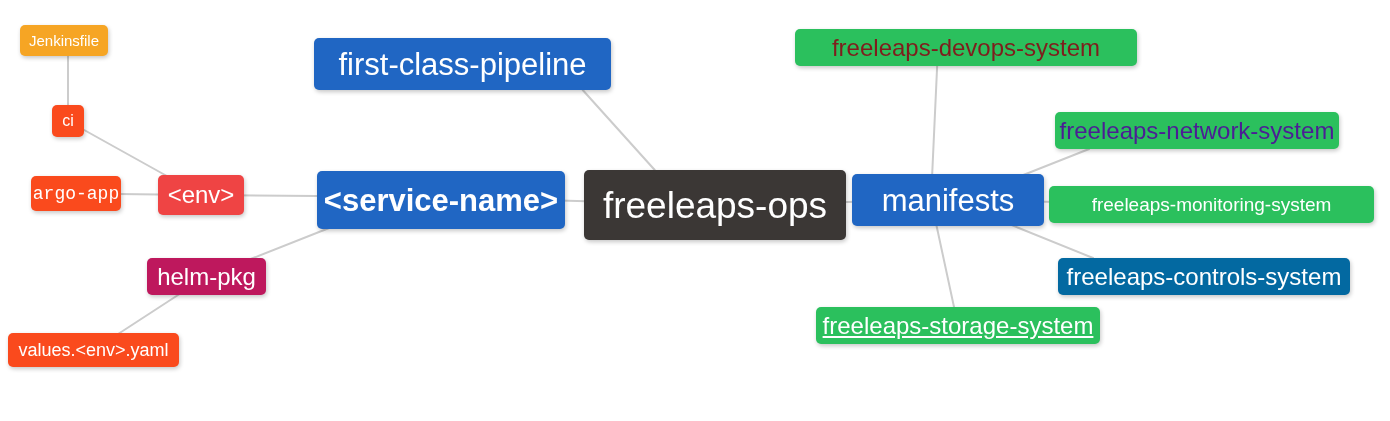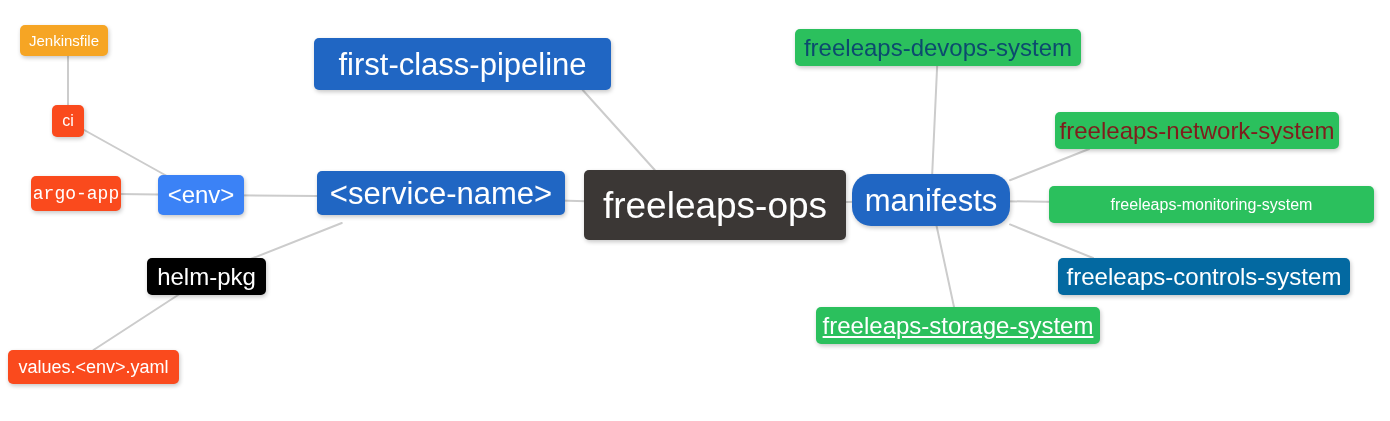--- a/index.html
+++ b/index.html
@@ -57,48 +57,48 @@
   <div id="node-layer">
       <div class="node" style="left: 20px; top: 25px; width: 88px; height: 31px; font-size: 15px; background: rgb(246, 165, 36); color: rgb(255, 255, 255);">
         <span>Jenkinsfile</span>
       </div>
       <div class="node" style="left: 52px; top: 105px; width: 32px; height: 32px; font-size: 16px; background: rgb(250, 74, 29); color: rgb(255, 255, 255);">
         <span>ci</span>
       </div>
       <div class="node" style="left: 31px; top: 176px; width: 90px; height: 35px; font-size: 18px; background: rgb(250, 74, 29); color: rgb(255, 255, 255); font-family: Liberation Mono, monospace;">
         <span>argo-app</span>
       </div>
-      <div class="node" style="left: 158px; top: 175px; width: 86px; height: 40px; font-size: 24px; background: #3b82f6; color: rgb(255, 255, 255);">
+      <div class="node" style="left: 158px; top: 175px; width: 86px; height: 40px; font-size: 24px; background: #ef4444; color: rgb(255, 255, 255);">
         <span>&lt;env&gt;</span>
       </div>
-      <div class="node" style="left: 147px; top: 258px; width: 119px; height: 37px; font-size: 24px; background: #000000; color: rgb(255, 255, 255);">
+      <div class="node" style="left: 147px; top: 258px; width: 119px; height: 37px; font-size: 24px; background: #be185d; color: rgb(255, 255, 255);">
         <span>helm-pkg</span>
       </div>
-      <div class="node" style="left: 8px; top: 350px; width: 171px; height: 34px; font-size: 18px; background: rgb(250, 74, 29); color: rgb(255, 255, 255);">
+      <div class="node" style="left: 8px; top: 333px; width: 171px; height: 34px; font-size: 18px; background: rgb(250, 74, 29); color: rgb(255, 255, 255);">
         <span>values.&lt;env&gt;.yaml</span>
       </div>
       <div class="node" style="left: 314px; top: 38px; width: 297px; height: 52px; font-size: 31px; background: rgb(32, 102, 195); color: rgb(255, 255, 255);">
         <span>first-class-pipeline</span>
       </div>
-      <div class="node" style="left: 317px; top: 171px; width: 248px; height: 44px; font-size: 31px; background: rgb(32, 102, 195); color: rgb(255, 255, 255);">
+      <div class="node" style="left: 317px; top: 171px; width: 248px; height: 58px; font-size: 31px; background: rgb(32, 102, 195); color: rgb(255, 255, 255); font-weight: bold;">
         <span>&lt;service-name&gt;</span>
       </div>
       <div class="node" style="left: 584px; top: 170px; width: 262px; height: 70px; font-size: 37px; background: rgb(59, 55, 53); color: rgb(255, 255, 255);">
         <span>freeleaps-ops</span>
       </div>
-      <div class="node" style="left: 852px; top: 174px; width: 158px; height: 52px; font-size: 31px; background: rgb(32, 102, 195); color: rgb(255, 255, 255); border-radius: 19px;">
+      <div class="node" style="left: 852px; top: 174px; width: 192px; height: 52px; font-size: 31px; background: rgb(32, 102, 195); color: rgb(255, 255, 255);">
         <span>manifests</span>
       </div>
-      <div class="node" style="left: 795px; top: 29px; width: 286px; height: 37px; font-size: 24px; background: rgb(43, 192, 93); color: #0c4a6e;">
+      <div class="node" style="left: 795px; top: 29px; width: 342px; height: 37px; font-size: 24px; background: rgb(43, 192, 93); color: #7f1d1d;">
         <span>freeleaps-devops-system</span>
       </div>
-      <div class="node" style="left: 1055px; top: 112px; width: 284px; height: 37px; font-size: 24px; background: rgb(43, 192, 93); color: #7f1d1d;">
+      <div class="node" style="left: 1055px; top: 112px; width: 284px; height: 37px; font-size: 24px; background: rgb(43, 192, 93); color: #4c1d95;">
         <span>freeleaps-network-system</span>
       </div>
-      <div class="node" style="left: 1049px; top: 186px; width: 325px; height: 37px; font-size: 16px; background: rgb(43, 192, 93); color: rgb(255, 255, 255);">
+      <div class="node" style="left: 1049px; top: 186px; width: 325px; height: 37px; font-size: 19px; background: rgb(43, 192, 93); color: rgb(255, 255, 255);">
         <span>freeleaps-monitoring-system</span>
       </div>
       <div class="node" style="left: 1058px; top: 258px; width: 292px; height: 37px; font-size: 24px; background: #0369a1; color: rgb(255, 255, 255);">
         <span>freeleaps-controls-system</span>
       </div>
       <div class="node" style="left: 816px; top: 307px; width: 284px; height: 37px; font-size: 24px; background: rgb(43, 192, 93); color: rgb(255, 255, 255); text-decoration: underline;">
         <span>freeleaps-storage-system</span>
       </div>
     </div>
 </div>

